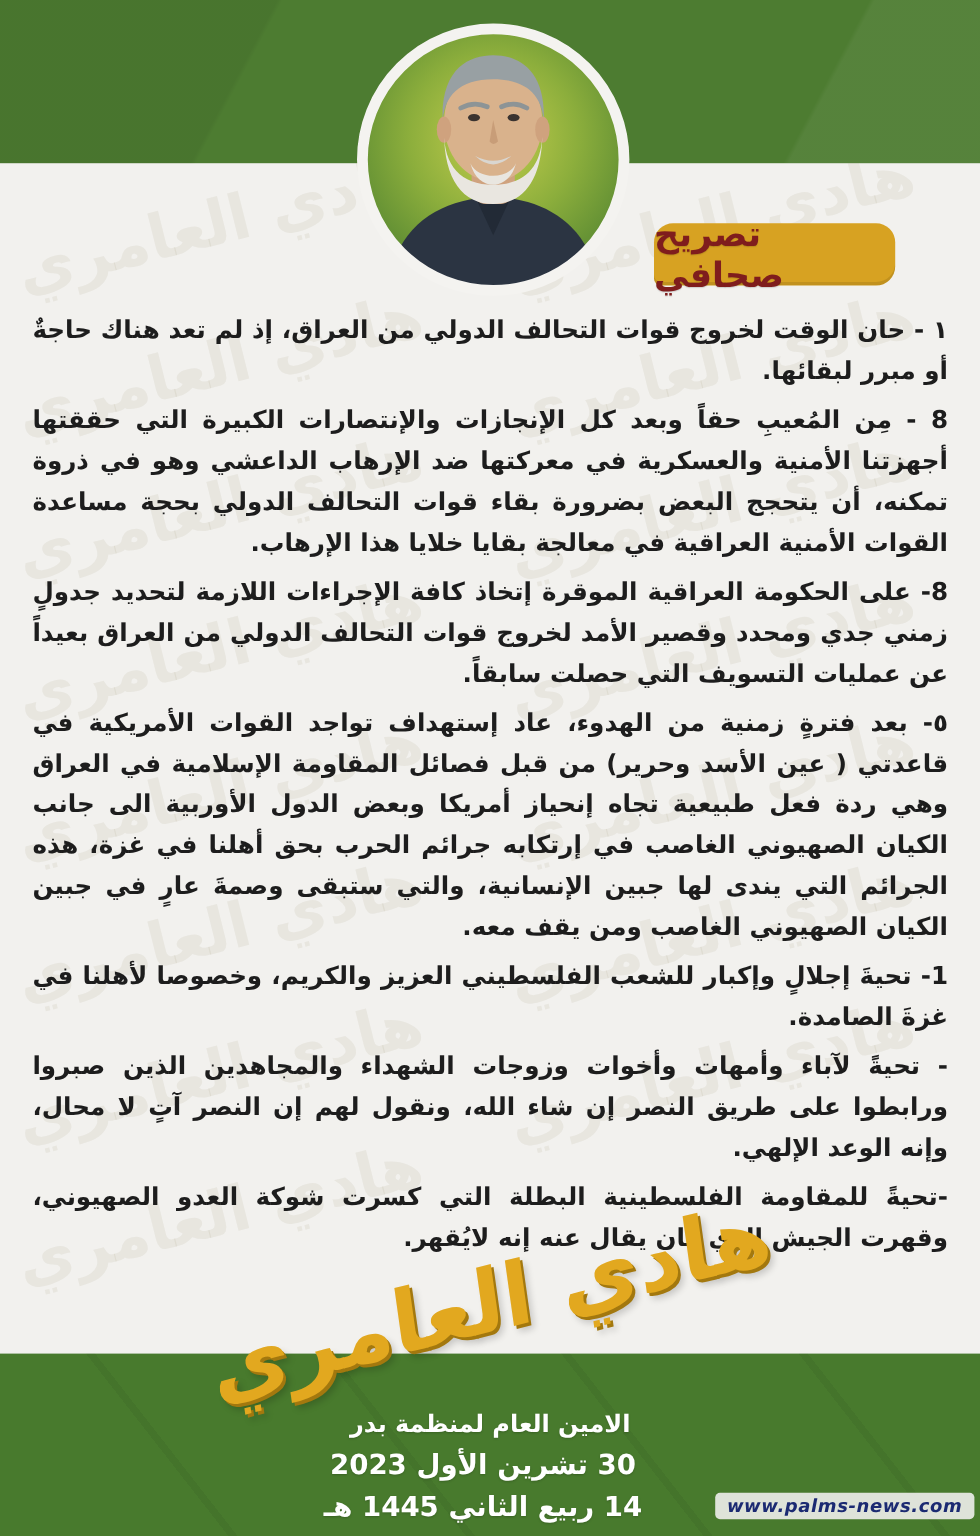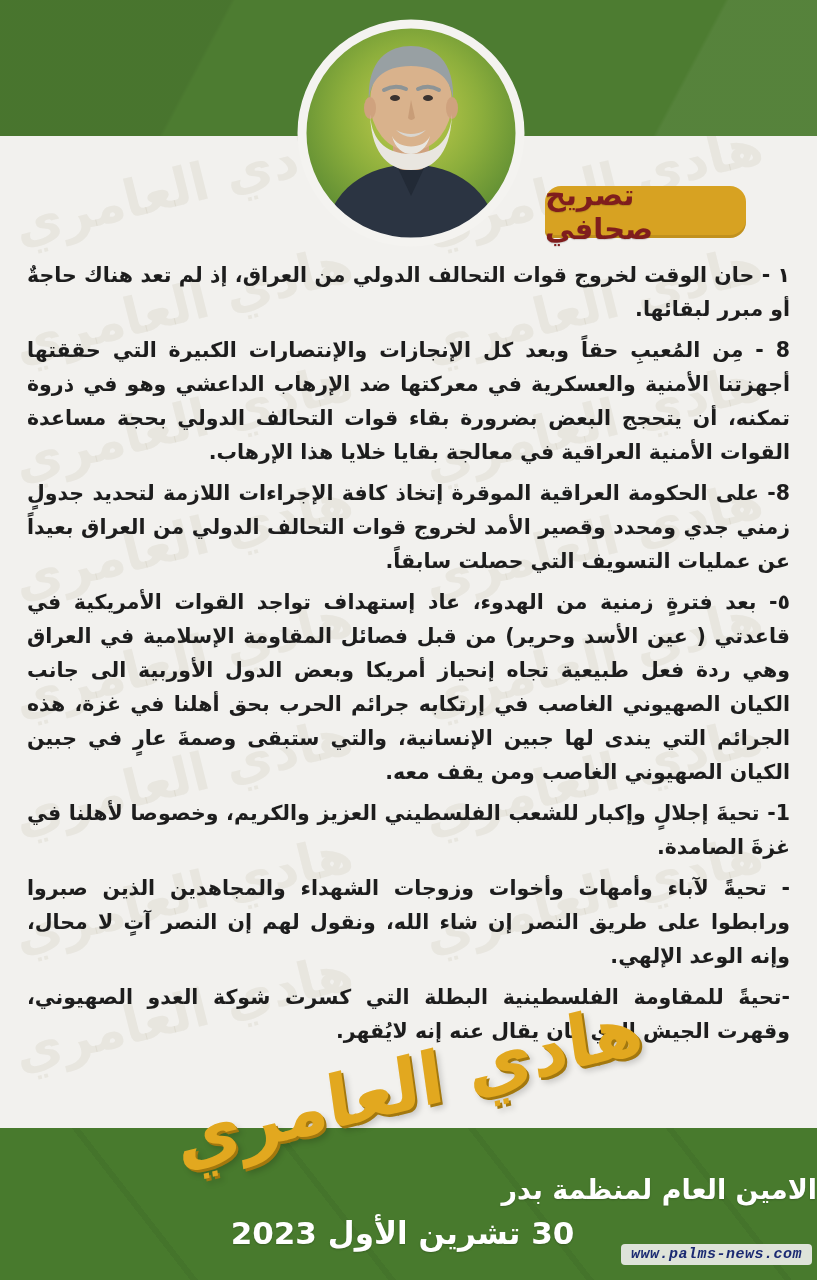--- a/index.html
+++ b/index.html
@@ -77,51 +77,50 @@
     transform:translateX(-50%) rotate(-14deg) skewX(-6deg);
     font-size:72px;font-weight:bold;
     color:#e2a81f;
     text-shadow:2px 3px 0 #a3780e, 4px 6px 6px rgba(0,0,0,0.18);
     white-space:nowrap;
     direction:rtl;
     z-index:5;
   }
   
   .footer-title{
-    color:#ffffff;font-size:27px;font-weight:bold;
+    color:#ffffff;font-size:20px;font-weight:bold;
     direction:rtl;margin:0 0 10px 0;
     text-shadow:0 1px 2px rgba(0,0,0,0.2);
-    text-align:right;
   }
   .footer-date{
-    color:#ffffff;font-size:31px;font-weight:bold;
+    color:#ffffff;font-size:23px;font-weight:bold;
     direction:rtl;margin:0 12px 9px 0;
     text-shadow:0 1px 2px rgba(0,0,0,0.2);
   }
   .website-badge{
     position:absolute;right:5px;top:1244px;
     background:rgba(235,235,232,0.92);
     border-radius:4px;
     padding:2px 10px;
     font-size:15px;font-weight:bold;font-style:italic;
     color:#1b2a72;
     letter-spacing:0.5px;
-    font-family:Liberation Mono, monospace;
   }
 </style>
 </head>
 <body>
 
 <div class="page">
 
   <div class="header-band"></div>
 
   <div class="footer-band">
     <p class="footer-title">الامين العام لمنظمة بدر</p>
     <p class="footer-date">30 تشرين الأول 2023</p>
+    <p class="footer-date">14 ربيع الثاني 1445 هـ</p>
   </div>
 
   <div class="body-area">
     <div class="watermark-layer">
         <span>هادي العامري</span>
         <span>هادي العامري</span>
         <span>هادي العامري</span>
         <span>هادي العامري</span>
         <span>هادي العامري</span>
         <span>هادي العامري</span>

